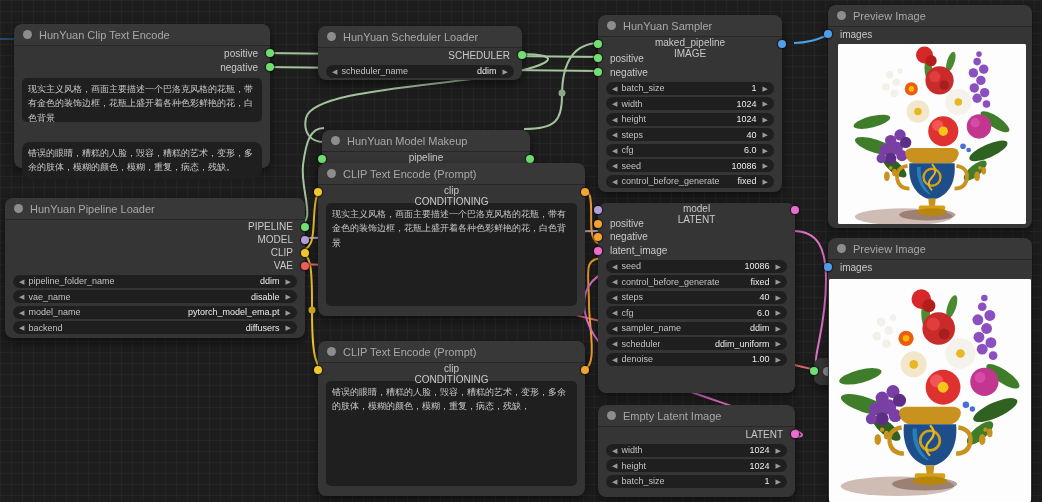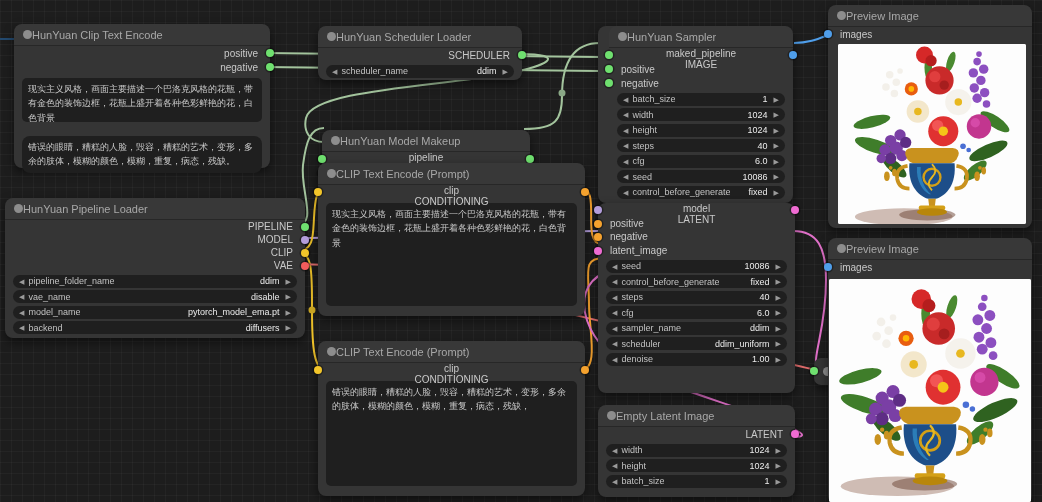--- a/index.html
+++ b/index.html
@@ -19,21 +19,21 @@
   .w-red{stroke:var(--wire_red);}
   .w-purple{stroke:var(--port_purple);}
   .w-orange{stroke:var(--port_orange);}
   .w-pink{stroke:var(--wire_pink);}
   .w-blue{stroke:var(--port_blue);}
   .node{
     position:absolute;background:#353535;border-radius:8px;z-index:1;
     box-shadow:0 4px 10px rgba(0,0,0,.5);color:#ccc;
   }
   .title{
-    height:21px;display:flex;align-items:center;padding:0 9px;
+    height:21px;display:flex;align-items:center;gap:7px;padding:0 9px;
     font-size:11px;color:#a8a8a8;white-space:nowrap;
     border-bottom:1px solid rgba(0,0,0,.28);
     border-radius:8px 8px 0 0;background:rgba(255,255,255,.015);
   }
   .tdot{width:9px;height:9px;border-radius:50%;background:#8d8d8d;flex:none;}
   .prow{position:relative;height:14px;display:flex;align-items:center;
         padding:0 12px;font-size:10px;color:#c9c9c9;}
   .prow.out{justify-content:flex-end;}
   .prow.both{justify-content:space-between;flex-direction:column;}
   .pdot{position:absolute;width:8px;height:8px;border-radius:50%;top:3px;
@@ -177,21 +177,21 @@
       </div>
     <div class="prow out">
         <span>positive</span>
         <span class="pdot out c-green"></span>
       </div>
     <div class="prow out">
         <span>negative</span>
         <span class="pdot out c-green"></span>
       </div>
     <div class="ta" style="height:36px;margin-top:4px;">现实主义风格，画面主要描述一个巴洛克风格的花瓶，带有金色的装饰边框，花瓶上盛开着各种色彩鲜艳的花，白色背景</div>
-    <div class="ta" style="height:29px;margin-top:14px;border-radius:8px;">错误的眼睛，糟糕的人脸，毁容，糟糕的艺术，变形，多余的肢体，模糊的颜色，模糊，重复，病态，残缺。</div>
+    <div class="ta" style="height:29px;margin-top:20px;border-radius:8px;">错误的眼睛，糟糕的人脸，毁容，糟糕的艺术，变形，多余的肢体，模糊的颜色，模糊，重复，病态，残缺。</div>
   </div>
 
   <div class="node" style="left:318px;top:26px;width:204px;height:54px;">
     <div class="title">
         <span class="tdot"></span>
         <span>HunYuan Scheduler Loader</span>
       </div>
     <div class="prow out">
         <span>SCHEDULER</span>
         <span class="pdot out c-green"></span>
@@ -214,21 +214,21 @@
         <span>pipeline</span>
         <span>MAKED_PIPELINE</span>
         <span class="pdot out c-green"></span>
       </div>
     <div class="prow">
         <span class="pdot in c-green"></span>
         <span>scheduler</span>
       </div>
   </div>
 
-  <div class="node" style="left:598px;top:26px;width:184px;height:177px;padding-left:11px;">
+  <div class="node" style="left:598px;top:15px;width:184px;height:177px;">
     <div class="title">
         <span class="tdot"></span>
         <span>HunYuan Sampler</span>
       </div>
     <div class="prow both">
         <span class="pdot in c-green"></span>
         <span>maked_pipeline</span>
         <span>IMAGE</span>
         <span class="pdot out c-blue"></span>
       </div>

